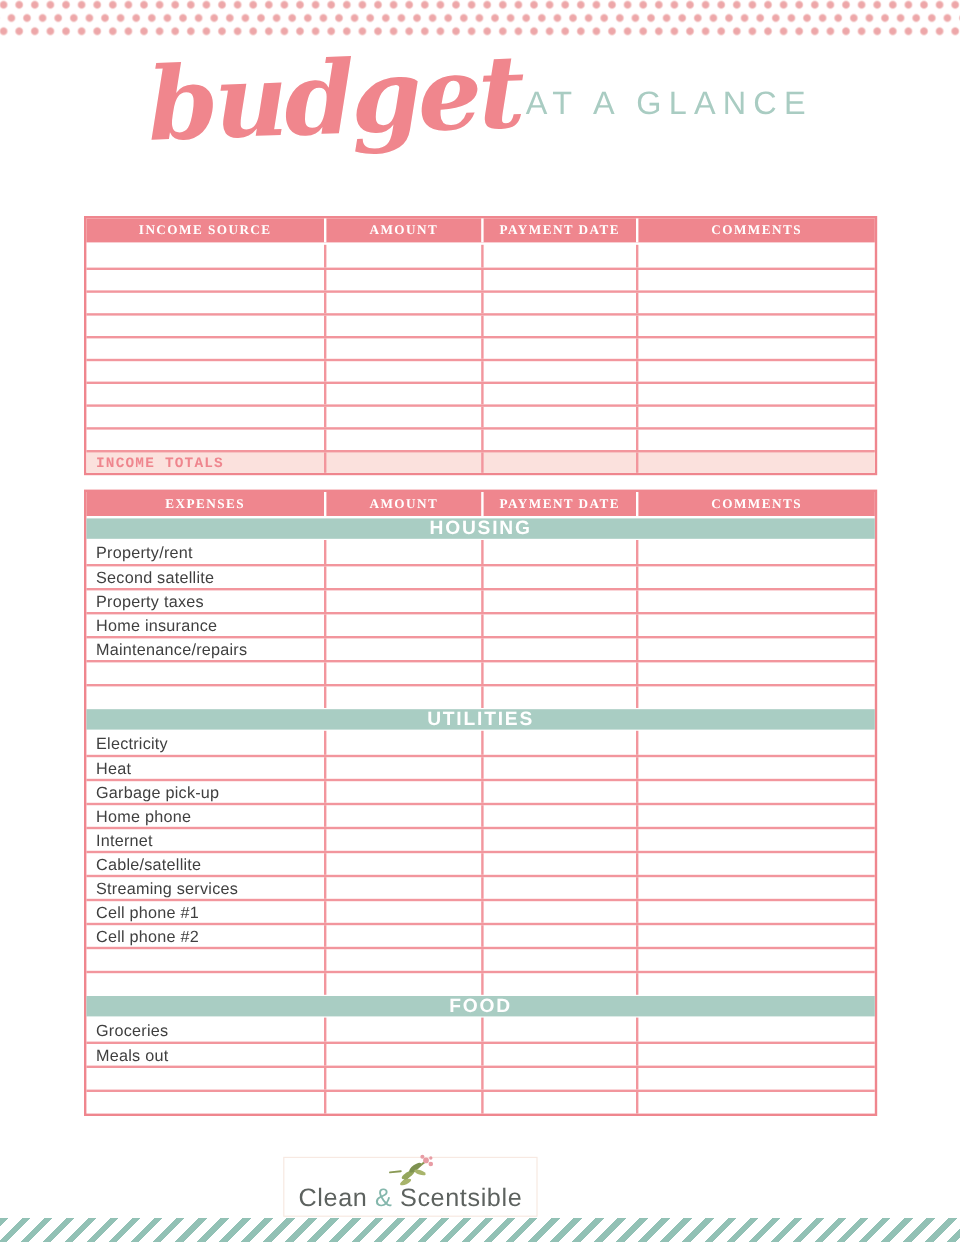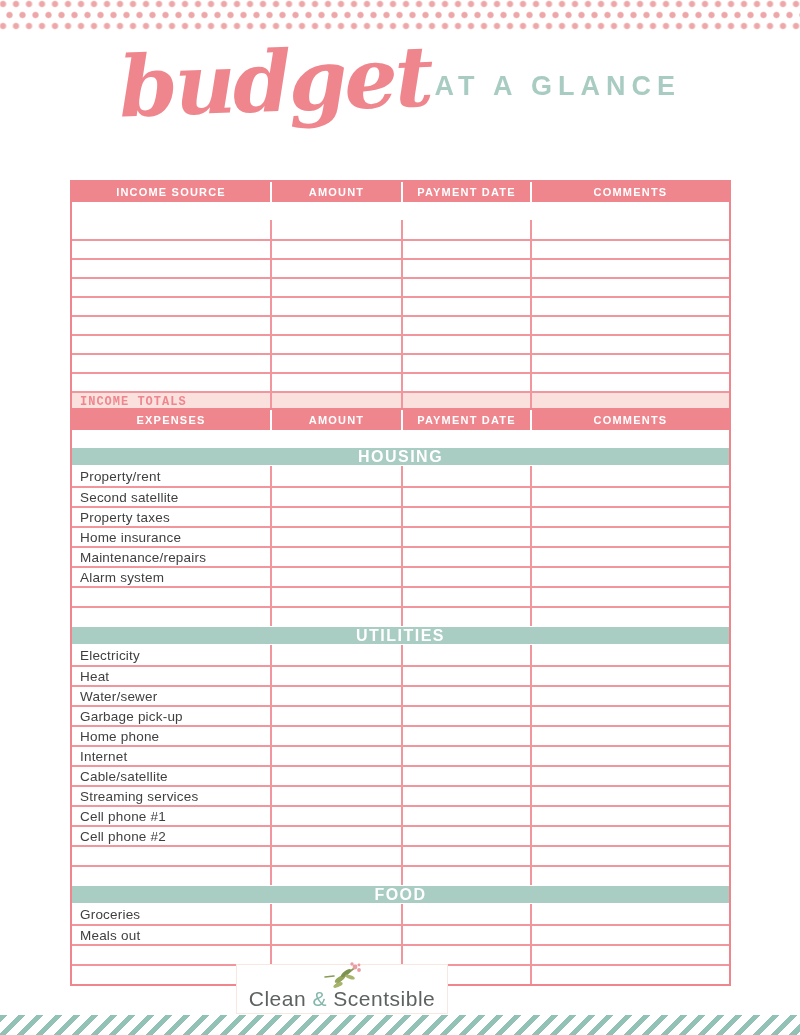--- a/index.html
+++ b/index.html
@@ -13,30 +13,30 @@
       radial-gradient(circle, var(--dot-pink) 2.4px, #f6d0cf 3.1px, rgba(255,255,255,0) 3.8px);
     background-size:13px 22px,13px 22px;
     background-position:3px 4px,9.5px 15px;}
 
   
   .title{position:absolute;top:36px;left:0;width:800px;display:flex;
          justify-content:center;align-items:baseline;}
   .title-script{font-family:"DejaVu Serif",serif;font-style:italic;font-weight:bold;
     font-size:84px;line-height:1.1;color:var(--title-pink);letter-spacing:-3px;
     transform:rotate(-2deg);}
-  .title-tagline{font-size:27px;font-weight:bold;letter-spacing:6px;
+  .title-tagline{font-size:27px;font-weight:normal;letter-spacing:6px;
     color:var(--title-teal);margin-left:4px;transform:translateY(-16px);}
 
   
   .tbl{position:absolute;left:70px;width:661px;box-sizing:border-box;
        border:2px solid var(--pink);background:#fff;}
   #income-table{top:180px;}
   #expenses-table{top:408px;}
   .hdr{display:grid;grid-template-columns:198px 131px 129px 1fr;height:20px;
-       background:var(--pink);margin-bottom:18px;}
+       background:var(--pink);margin-bottom:2px;font-family:Liberation Serif, serif;}
   .hdr>div{display:flex;align-items:center;justify-content:center;color:#fff;
        font-size:11px;font-weight:bold;letter-spacing:1.2px;}
   .hdr>div+div{border-left:2px solid #fff;}
   .row{display:grid;grid-template-columns:198px 131px 129px 1fr;height:19px;
        box-sizing:border-box;}
   #expenses-table .row{height:20px;}
   .row+.row{border-top:2px solid var(--pink-line);}
   .row>div{box-sizing:border-box;}
   .row>div+div{border-left:2px solid var(--pink-line);}
   .c1{display:flex;align-items:center;padding-left:8px;font-size:13.5px;
@@ -174,52 +174,40 @@
         <div></div>
         <div></div>
       </div>
       <div class="row">
         <div class="c1">Maintenance/repairs</div>
         <div></div>
         <div></div>
         <div></div>
       </div>
       <div class="row">
-        <div class="c1">Alarm system</div>
-        <div></div>
-        <div></div>
-        <div></div>
-      </div>
-      <div class="row">
         <div class="c1"></div>
         <div></div>
         <div></div>
         <div></div>
       </div>
       <div class="row">
         <div class="c1"></div>
         <div></div>
         <div></div>
         <div></div>
       </div>
       <div class="bar">UTILITIES</div>
       <div class="row">
         <div class="c1">Electricity</div>
         <div></div>
         <div></div>
         <div></div>
       </div>
       <div class="row">
         <div class="c1">Heat</div>
-        <div></div>
-        <div></div>
-        <div></div>
-      </div>
-      <div class="row">
-        <div class="c1">Water/sewer</div>
         <div></div>
         <div></div>
         <div></div>
       </div>
       <div class="row">
         <div class="c1">Garbage pick-up</div>
         <div></div>
         <div></div>
         <div></div>
       </div>

